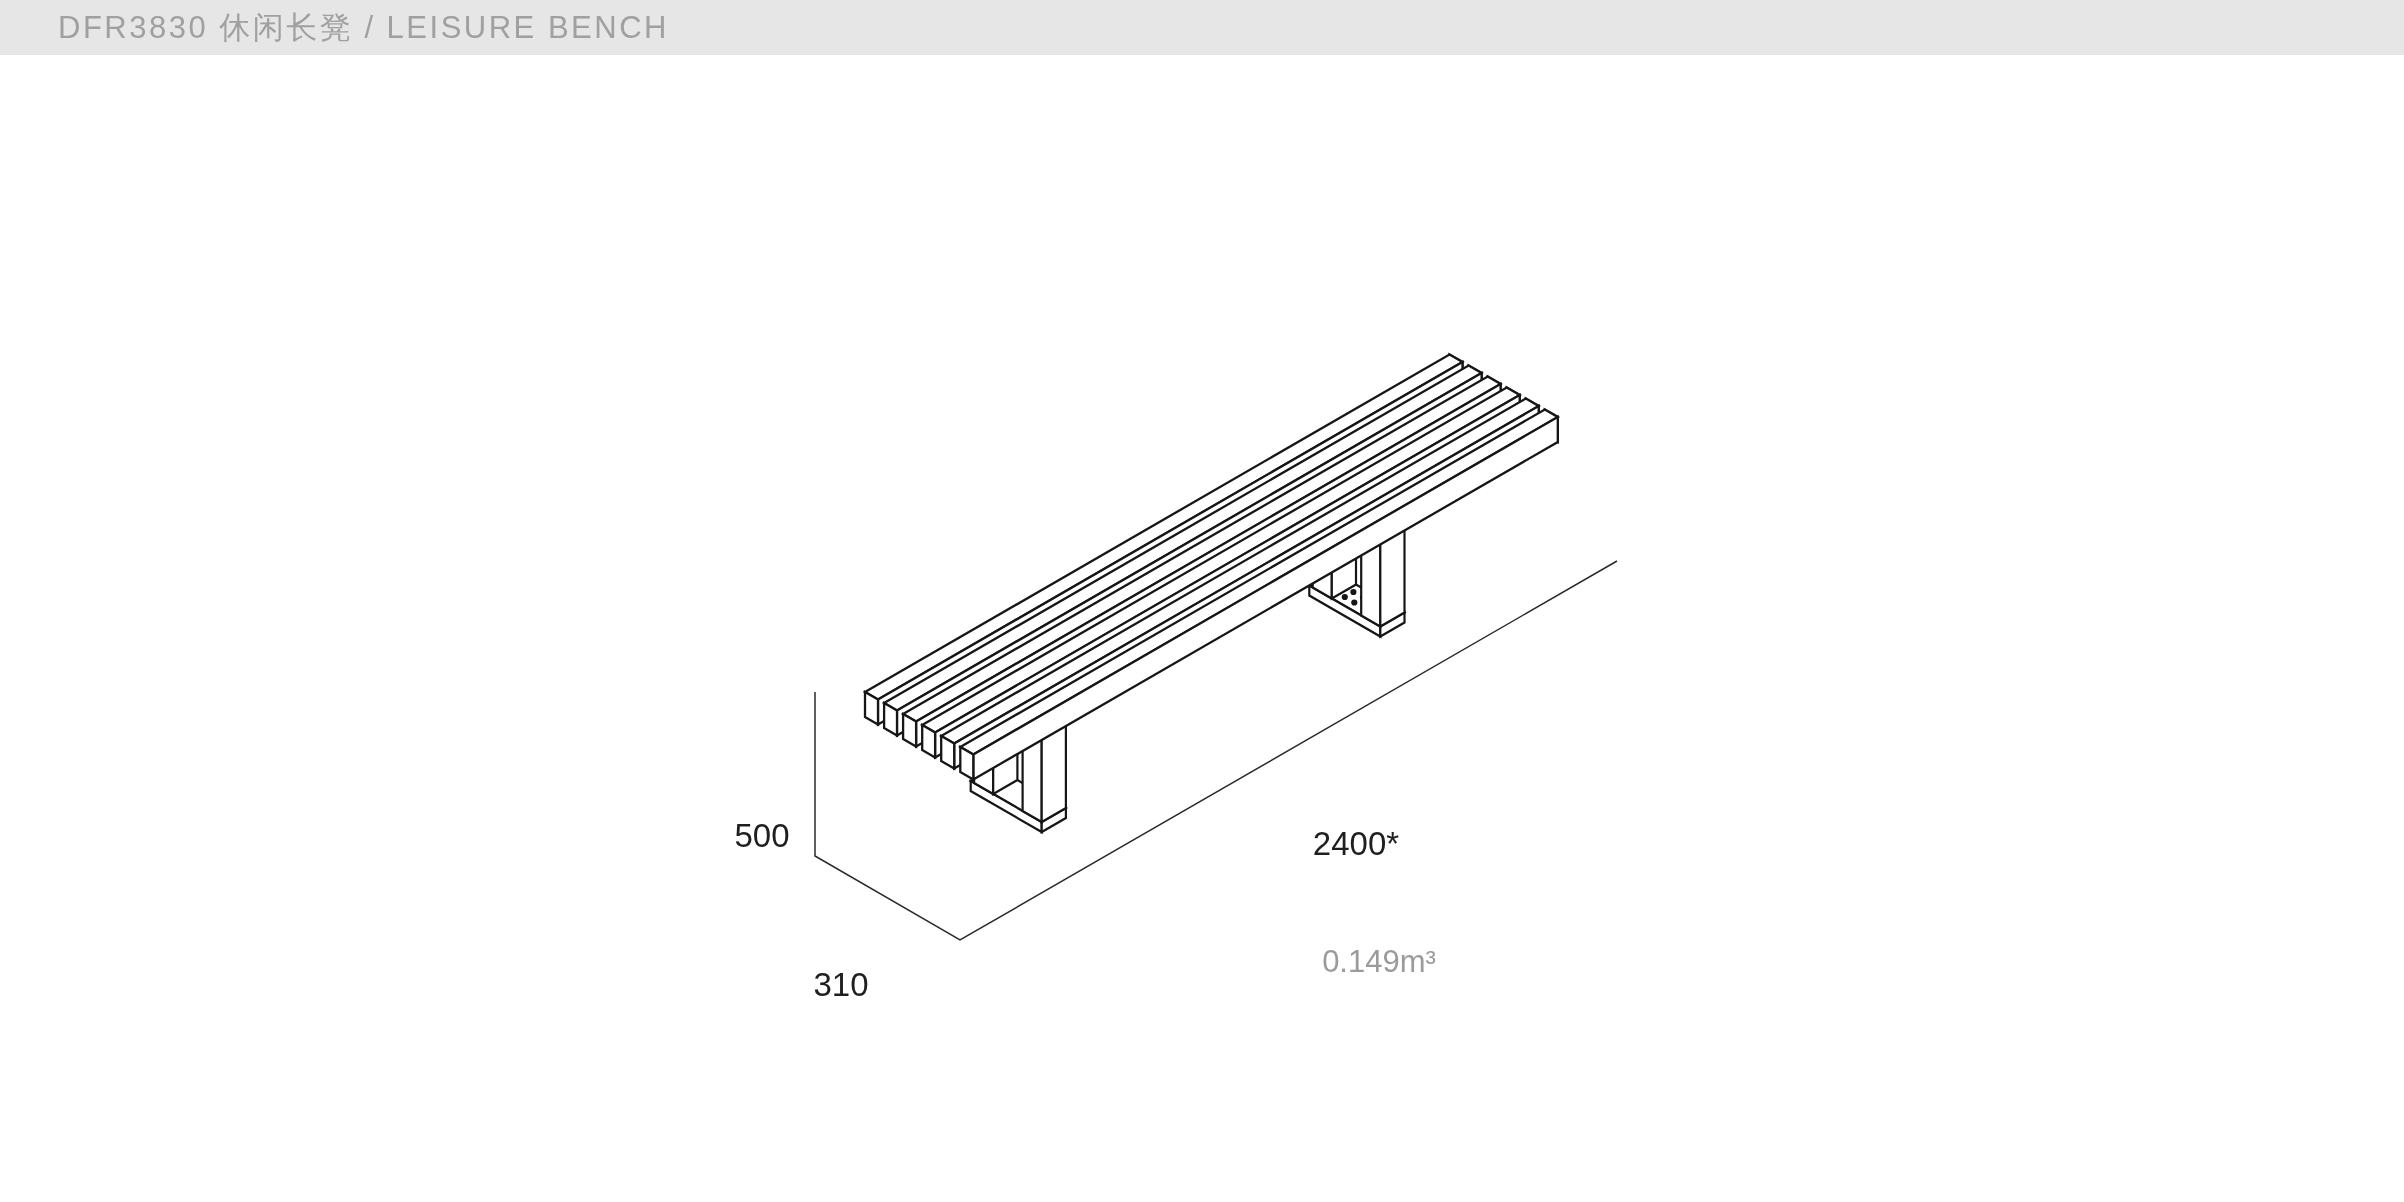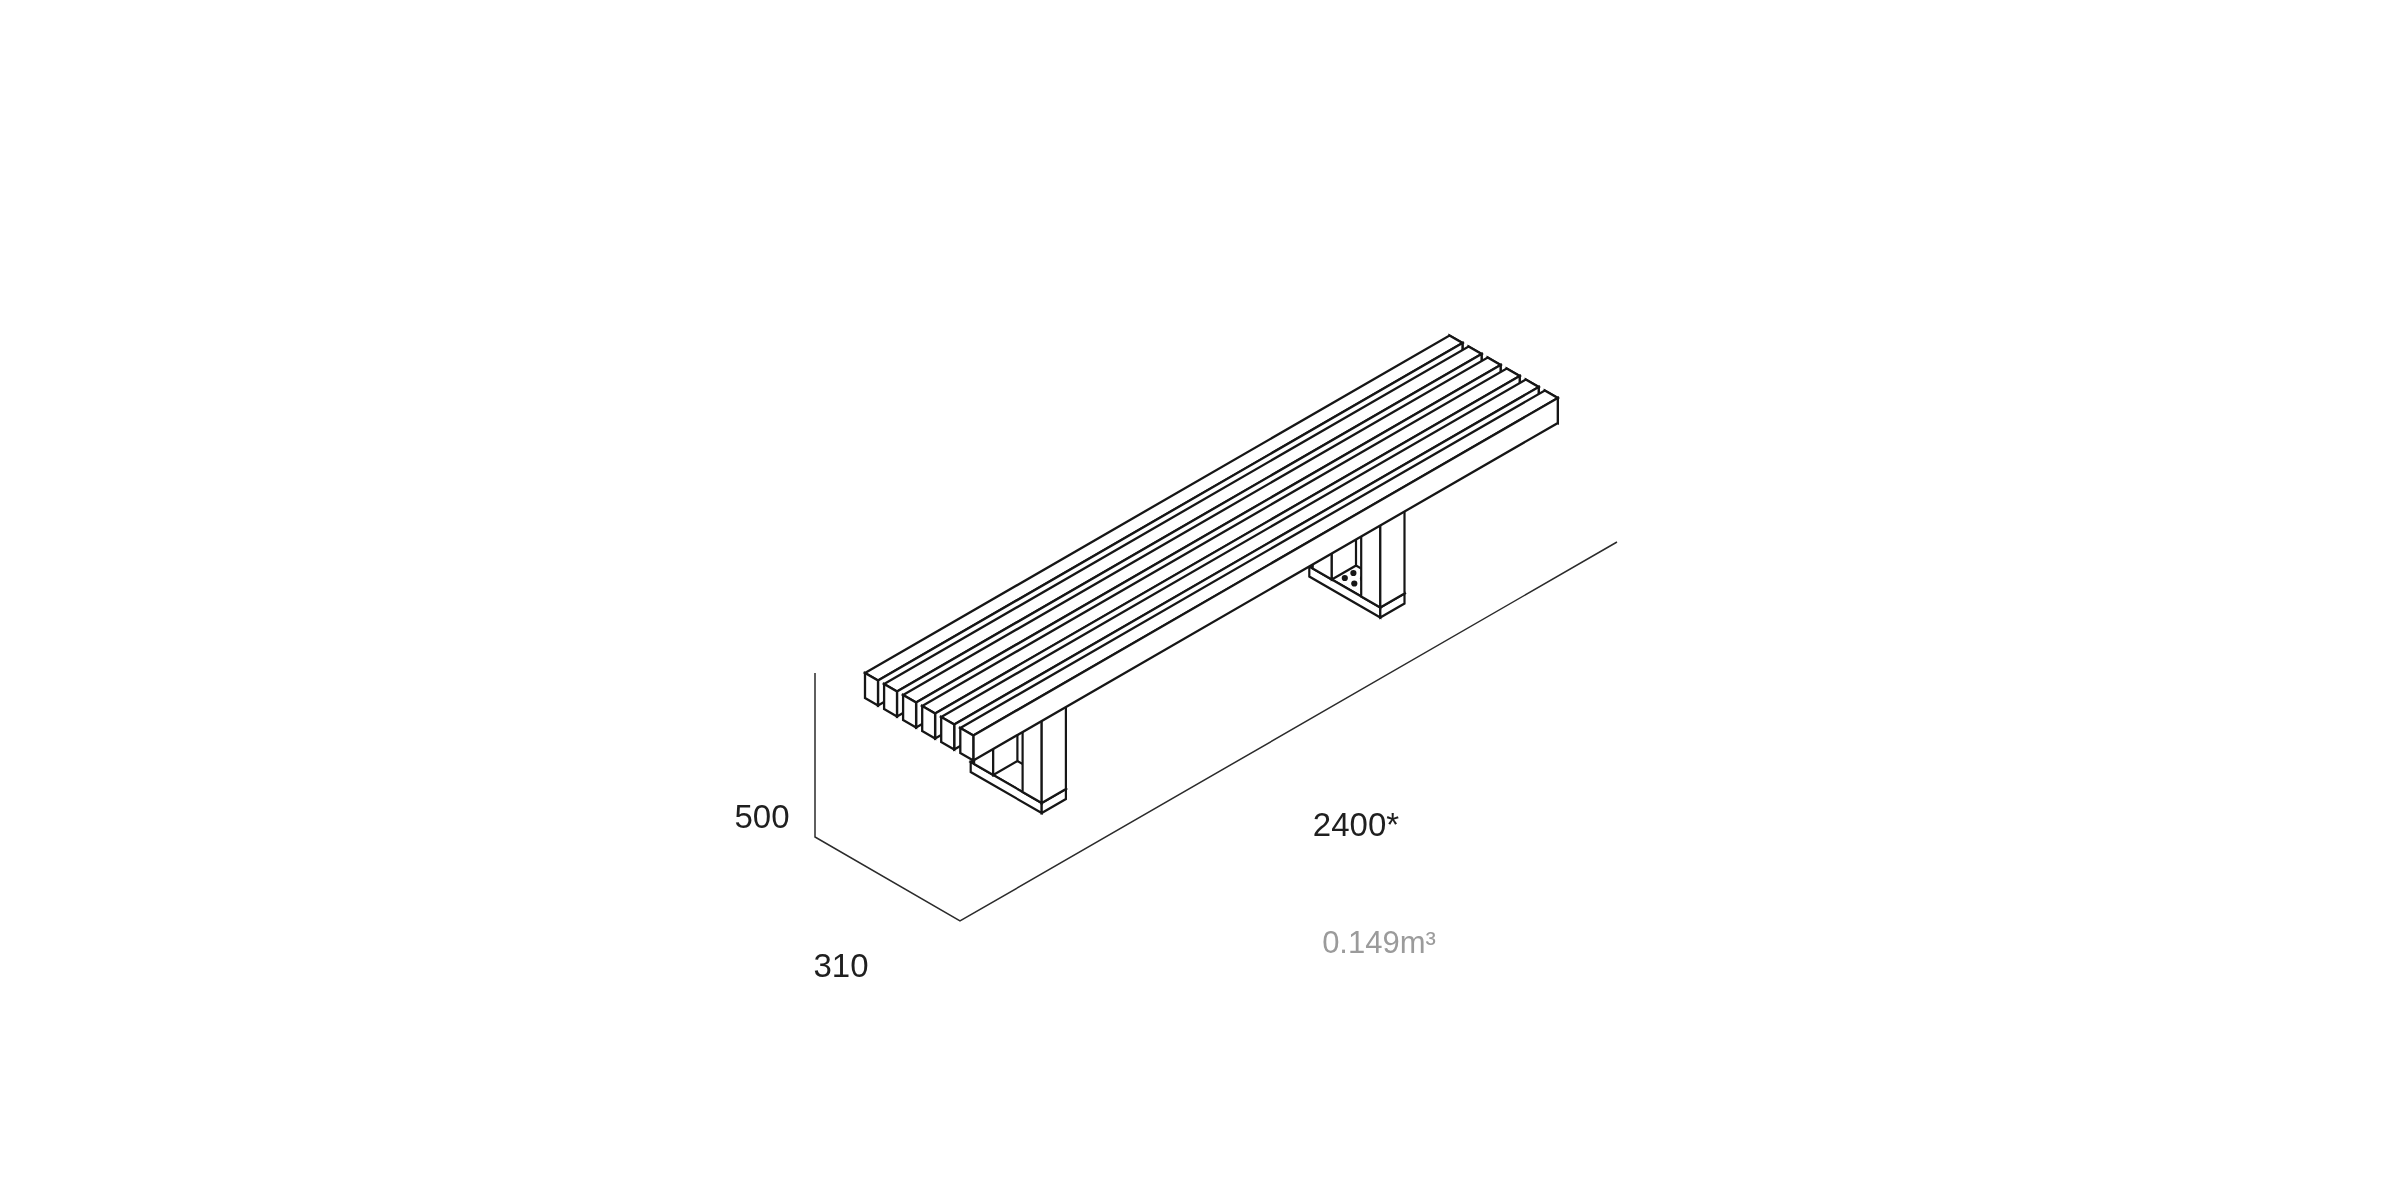--- a/index.html
+++ b/index.html
@@ -10,37 +10,40 @@
   body{font-family:"Liberation Sans", sans-serif; background:#fff;}
   #page{position:relative; width:2404px; height:1202px; background:var(--background); overflow:hidden;}
   .titlebar{
     position:absolute; left:0; top:0; width:100%; height:55px;
     background:var(--header-bg); display:flex; align-items:center;
   }
   .titlebar .title{
     margin-left:58px; font-size:31px; letter-spacing:2.5px;
     color:var(--header-text); white-space:nowrap;
   }
-  .drawing-area{position:absolute; left:0; top:46px; width:2404px; height:975px;}
+  .drawing-area{position:absolute; left:0; top:65px; width:2404px; height:975px;}
   svg#bench-svg{position:absolute; left:0; top:-55px; width:2404px; height:1202px;}
   .lbl{
     position:absolute; transform:translate(-50%,-50%); white-space:nowrap;
     color:var(--dim-text); font-size:33px; line-height:1;
   }
   .lbl.muted{color:var(--muted-text); font-size:31px;}
   .footnote{
     position:absolute; left:1198px; top:1143px; transform:translate(-50%,-50%);
     color:var(--footnote-text); font-size:25px; letter-spacing:1px; white-space:nowrap;
   }
 </style>
 </head>
 <body>
 
 <div id="page">
 
+  <div class="titlebar">
+    <span class="title">DFR3830 休闲长凳 / LEISURE BENCH</span>
+  </div>
 
   <div class="drawing-area">
     <svg id="bench-svg" viewBox="0 0 2404 1202">
         <polyline points="815,682 815,846 960,930 1617,551" fill="none" stroke="#2b2b2b" stroke-width="1.5"></polyline>
         <polygon points="970.7,771.0 994.9,757.0 1065.9,798.0 1041.7,812.0" fill="#ffffff" stroke="#161616" stroke-width="2.2" stroke-linejoin="miter"></polygon>
         <polygon points="970.7,771.0 1041.7,812.0 1041.7,822.0 970.7,781.0" fill="#ffffff" stroke="#161616" stroke-width="2.2" stroke-linejoin="miter"></polygon>
         <polygon points="1041.7,812.0 1065.9,798.0 1065.9,808.0 1041.7,822.0" fill="#ffffff" stroke="#161616" stroke-width="2.2" stroke-linejoin="miter"></polygon>
         <polygon points="974.1,773.0 993.2,784.0 993.2,664.0 974.1,653.0" fill="#ffffff" stroke="#161616" stroke-width="2.2" stroke-linejoin="miter"></polygon>
         <polygon points="993.2,784.0 1017.4,770.0 1017.4,650.0 993.2,664.0" fill="#ffffff" stroke="#161616" stroke-width="2.2" stroke-linejoin="miter"></polygon>
         <polygon points="1022.6,801.0 1041.7,812.0 1041.7,698.0 1022.6,687.0" fill="#ffffff" stroke="#161616" stroke-width="2.2" stroke-linejoin="miter"></polygon>

